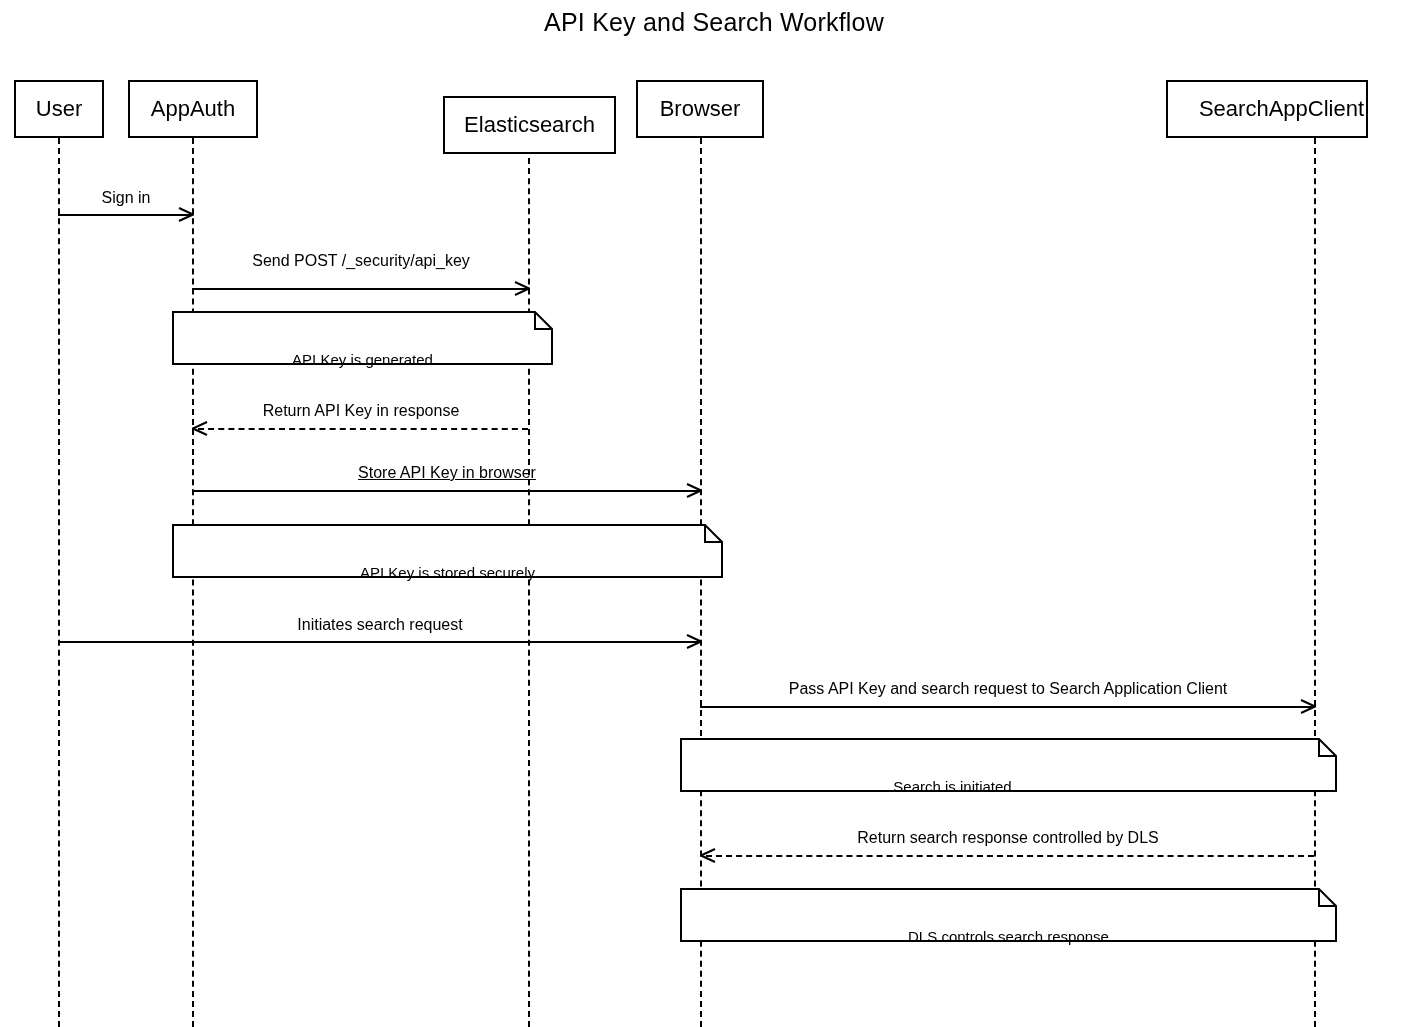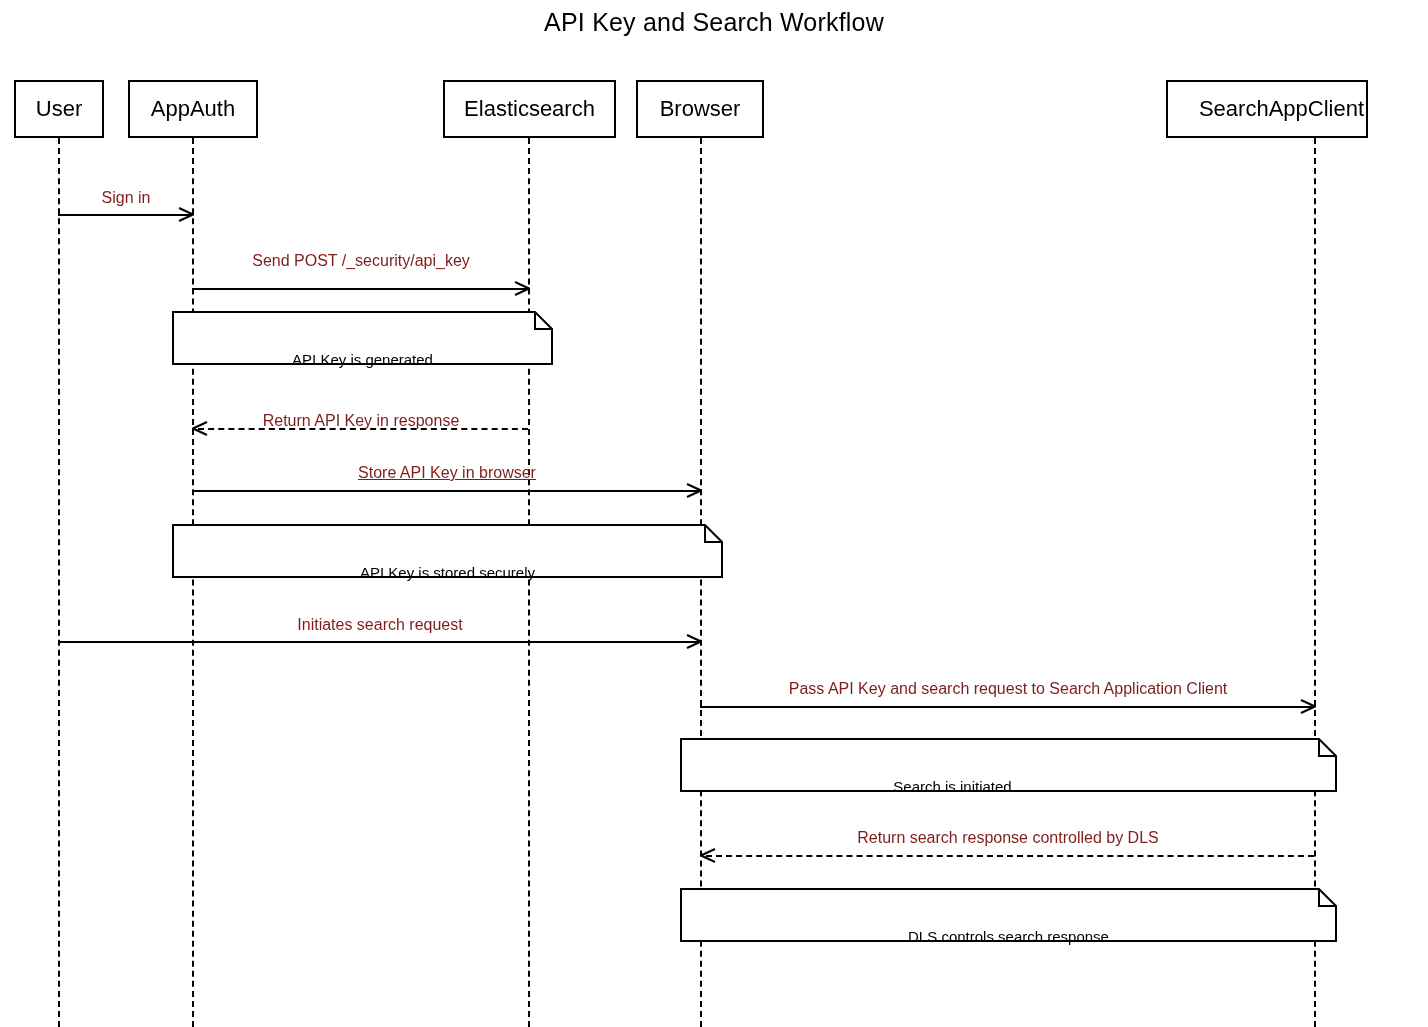--- a/index.html
+++ b/index.html
@@ -54,21 +54,21 @@
     position: absolute;
     height: 0;
     border-top: 2px solid #000000;
   }
   .msg-line.dashed {
     border-top: 2px dashed #000000;
   }
   .msg-label {
     position: absolute;
     font-size: 16px;
-    color: #7f1d1d;
+    color: #000000;
     text-align: center;
     white-space: nowrap;
   }
   .arrowhead {
     position: absolute;
     width: 14px;
     height: 14px;
   }
   .arrowhead svg { display: block; }
   
@@ -110,21 +110,21 @@
   <div class="lifeline" style="left:528px;"></div>
   <div class="lifeline" style="left:700px;"></div>
   <div class="lifeline" style="left:1314px;"></div>
 
   <div class="participant" style="left:14px;   top:80px; width:90px;">
     <span>User</span>
   </div>
   <div class="participant" style="left:128px;  top:80px; width:130px;">
     <span>AppAuth</span>
   </div>
-  <div class="participant" style="left:443px;  top:80px; width:173px;">
+  <div class="participant" style="left:443px;  top:96px; width:173px;">
     <span>Elasticsearch</span>
   </div>
   <div class="participant" style="left:636px;  top:80px; width:128px;">
     <span>Browser</span>
   </div>
   <div class="participant" style="left:1166px; top:80px; width:202px;padding-left:29px;">
     <span>SearchAppClient</span>
   </div>
 
   <div class="msg-line" style="left:58px; top:214px; width:134px;"></div>
@@ -150,21 +150,21 @@
     </svg>
     <div class="note-text">API Key is generated</div>
   </div>
 
   <div class="msg-line dashed" style="left:198px; top:428px; width:330px;"></div>
   <div class="arrowhead" style="left:192px; top:421px;">
     <svg width="16" height="16" viewBox="0 0 16 16">
         <path d="M15,1 L1,7.5 L15,14" fill="none" stroke="#000" stroke-width="2"></path>
       </svg>
   </div>
-  <div class="msg-label" style="left:193px; top:402px; width:336px;margin-top:10px;">Return API Key in response</div>
+  <div class="msg-label" style="left:193px; top:402px; width:336px;">Return API Key in response</div>
 
   <div class="msg-line" style="left:192px; top:490px; width:508px;"></div>
   <div class="arrowhead" style="left:686px; top:483px;">
     <svg width="16" height="16" viewBox="0 0 16 16">
         <path d="M1,1 L15,7.5 L1,14" fill="none" stroke="#000" stroke-width="2"></path>
       </svg>
   </div>
   <div class="msg-label" style="left:193px; top:464px; width:508px;text-decoration:underline;">Store API Key in browser</div>
 
   <div class="note" style="left:172px; top:524px; width:551px;padding-left:7px;">

